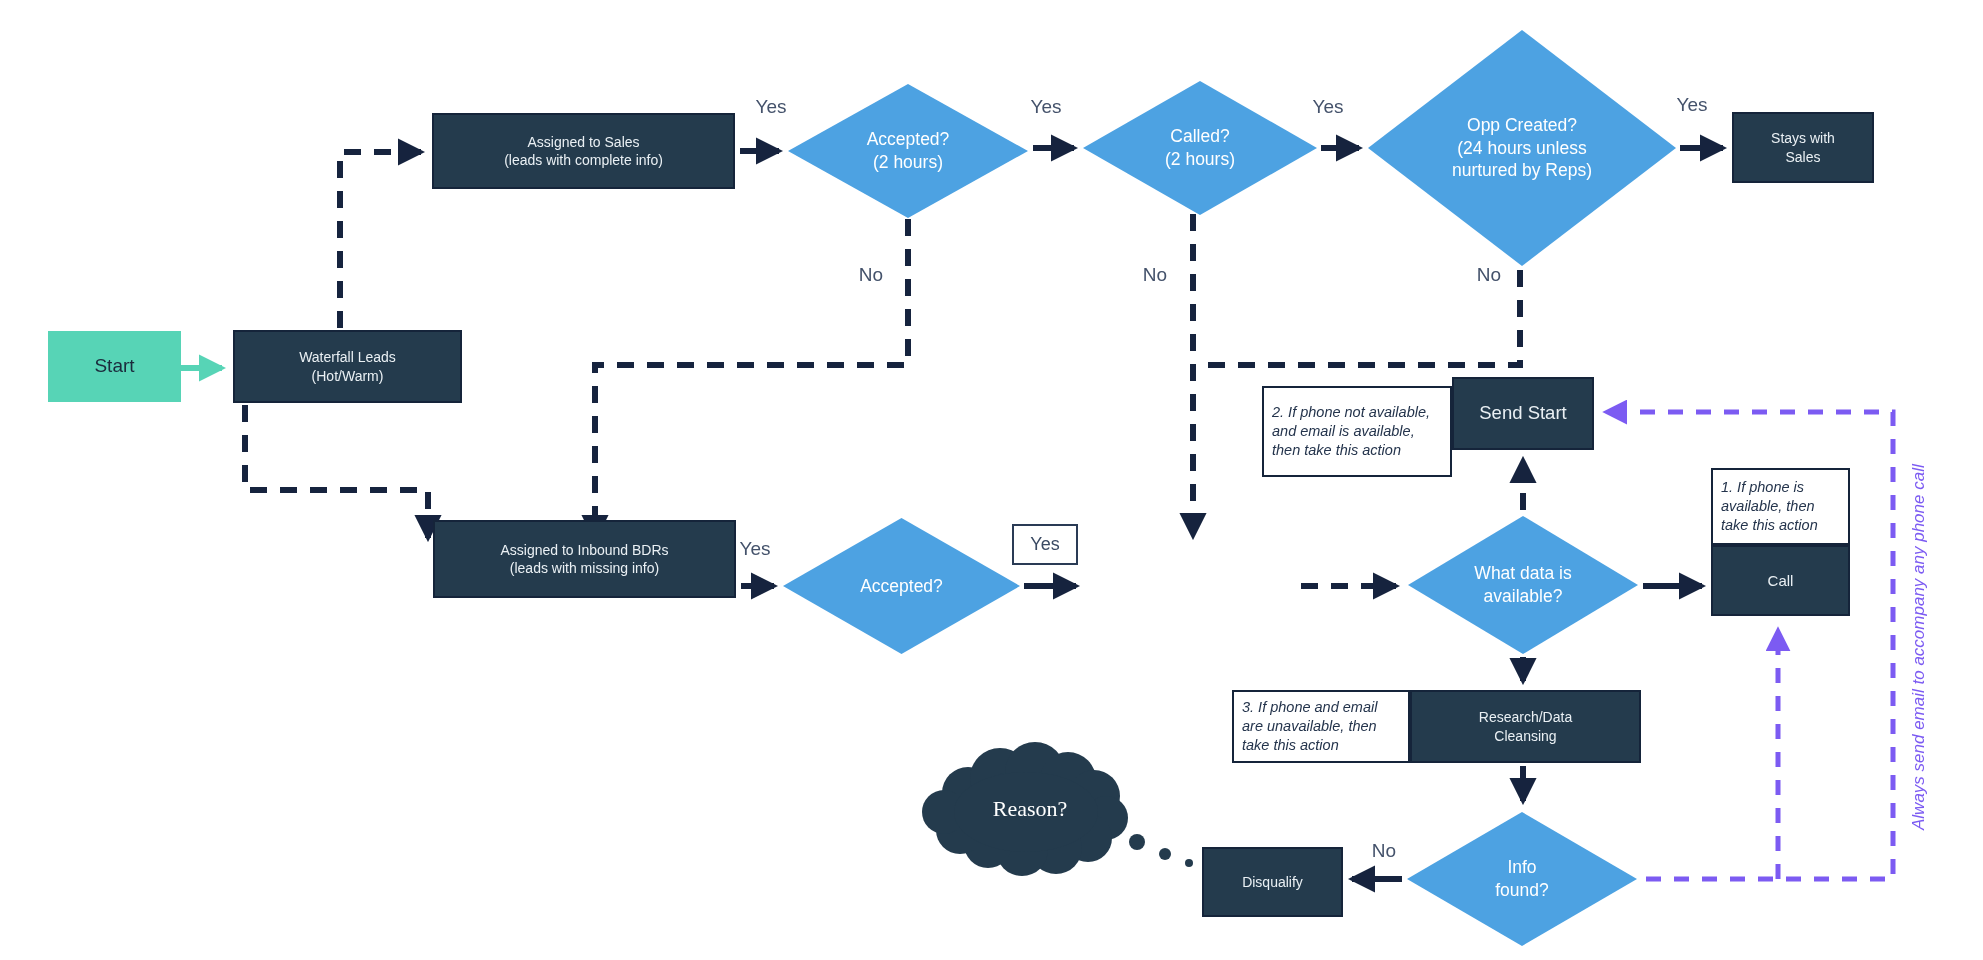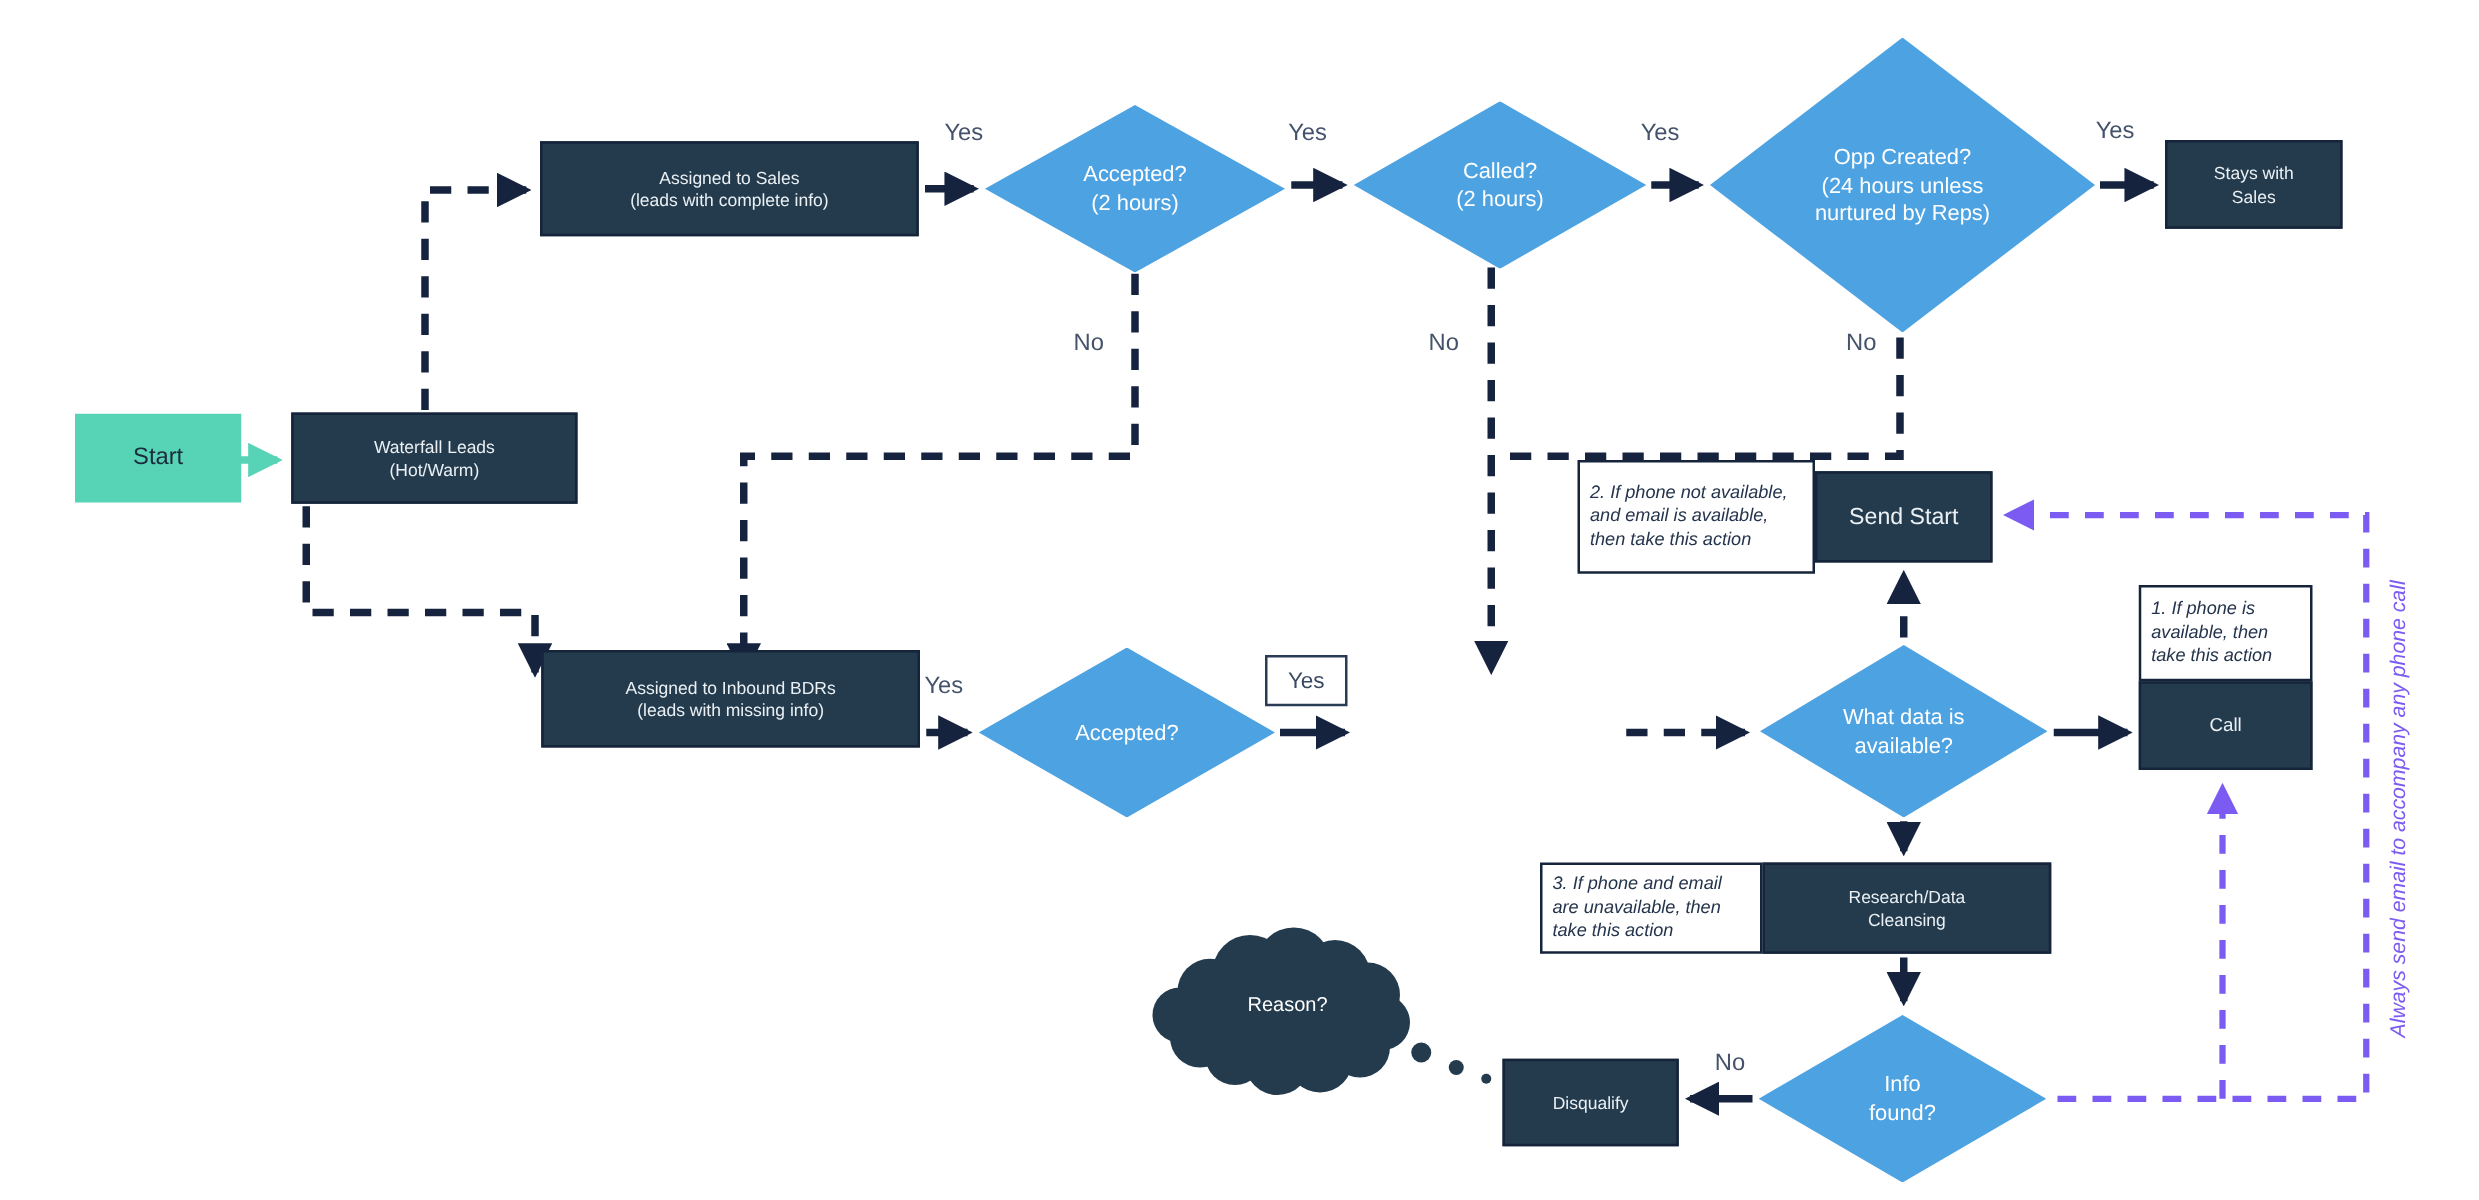--- a/index.html
+++ b/index.html
@@ -13,21 +13,21 @@
   .box.teal{background:#57D4B6;color:#1B2A3C;border:none;font-size:19px;}
   .box.white{background:#ffffff;color:#24344C;border:2px solid #15243A;
              font-style:italic;font-size:14.5px;line-height:1.32;justify-content:flex-start;
              text-align:left;padding:4px 8px;}
   .diamond{position:absolute;display:flex;align-items:center;justify-content:center;text-align:center;
            background:#4DA2E2;color:#ffffff;font-size:17.5px;line-height:1.3;white-space:pre-line;
            clip-path:polygon(50% 0,100% 50%,50% 100%,0 50%);}
   .lbl{position:absolute;width:56px;text-align:center;color:#44526B;font-size:19px;}
   .yesbox{position:absolute;display:flex;align-items:center;justify-content:center;
           background:#ffffff;border:2px solid #2A3B55;color:#3A4A63;font-size:18px;box-sizing:border-box;}
-  .cloud-label{position:absolute;color:#ffffff;font-size:16px;text-align:center;}
+  .cloud-label{position:absolute;color:#ffffff;font-size:22px;text-align:center;font-family:Liberation Serif, serif;}
   .vtext{position:absolute;writing-mode:vertical-rl;transform:rotate(180deg);
          color:#7C5BF2;font-style:italic;font-size:17px;text-align:center;}
 </style>
 </head>
 <body>
 
 <div id="canvas">
 
   <svg class="wires">
     <defs>
@@ -85,21 +85,21 @@
         <circle cx="988" cy="844" r="24"></circle>
       <circle cx="960" cy="830" r="24"></circle>
         <circle cx="944" cy="812" r="22"></circle>
       <ellipse cx="1026" cy="812" rx="72" ry="40"></ellipse>
       <circle cx="1137" cy="842" r="8"></circle>
       <circle cx="1165" cy="854" r="6"></circle>
       <circle cx="1189" cy="863" r="4"></circle>
     </g>
   </svg>
 
-  <div class="box teal" style="left:60px;top:331px;width:133px;height:71px;">Start</div>
+  <div class="box teal" style="left:48px;top:331px;width:133px;height:71px;">Start</div>
 
   <div class="box" style="left:233px;top:330px;width:229px;height:73px;">Waterfall Leads
 (Hot/Warm)</div>
 
   <div class="box" style="left:432px;top:113px;width:303px;height:76px;">Assigned to Sales
 (leads with complete info)</div>
 
   <div class="diamond" style="left:788px;top:84px;width:240px;height:134px;">Accepted?
 (2 hours)</div>
 
@@ -115,21 +115,21 @@
 
   <div class="box" style="left:433px;top:520px;width:303px;height:78px;">Assigned to Inbound BDRs
 (leads with missing info)</div>
 
   <div class="diamond" style="left:783px;top:518px;width:237px;height:136px;">Accepted?</div>
 
 
   <div class="diamond" style="left:1408px;top:516px;width:230px;height:138px;">What data is
 available?</div>
 
-  <div class="box white" style="left:1262px;top:368px;width:190px;height:91px;">2. If phone not available,
+  <div class="box white" style="left:1262px;top:386px;width:190px;height:91px;">2. If phone not available,
 and email is available,
 then take this action</div>
   <div class="box" style="left:1452px;top:377px;width:142px;height:73px;font-size:18.5px;">Send Start</div>
 
   <div class="box white" style="left:1711px;top:468px;width:139px;height:77px;">1. If phone is
 available, then
 take this action</div>
   <div class="box" style="left:1711px;top:545px;width:139px;height:71px;font-size:15px;">Call</div>
 
   <div class="box white" style="left:1232px;top:690px;width:178px;height:73px;">3. If phone and email

